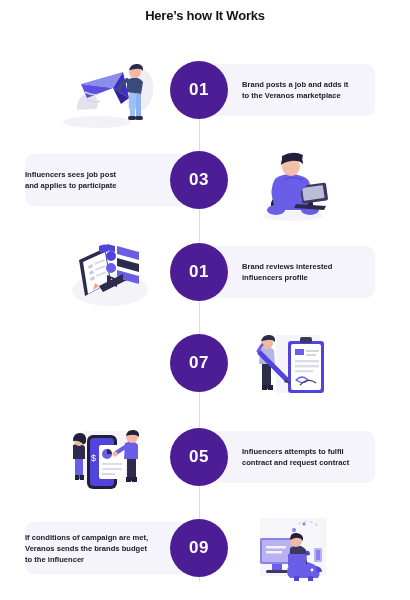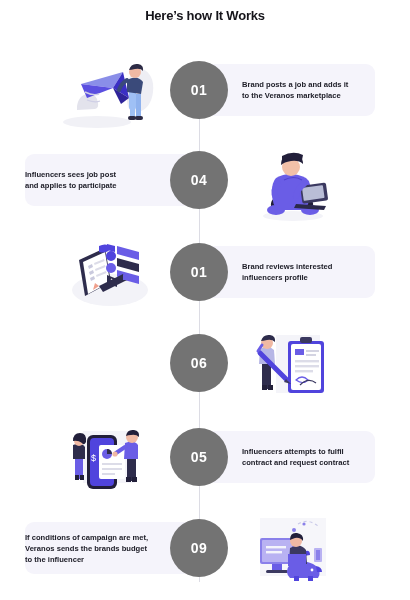--- a/index.html
+++ b/index.html
@@ -55,26 +55,26 @@
   .step-5 { top: 417px; }
   .step-6 { top: 508px; }
 
   .circle {
     position: absolute;
     left: 170px;
     top: 11px;
     width: 58px;
     height: 58px;
     border-radius: 50%;
-    background: #737373;
+    background: #4c1d95;
     color: #ffffff;
     display: flex;
     align-items: center;
     justify-content: center;
-    font-size: 14px;
+    font-size: 17px;
     font-weight: bold;
     letter-spacing: 0.5px;
     z-index: 3;
   }
   .card {
     position: absolute;
     top: 14px;
     height: 52px;
     background: #f5f4fb;
     border-radius: 9px;
@@ -173,21 +173,21 @@
         <path d="M58 64 l30 2 -2 4 -30 -2z" fill="#2b2949"></path>
         <path d="M66 44 q-6 4 -8 12" stroke="#6a5de6" stroke-width="6" fill="none" stroke-linecap="round"></path>
         <path d="M40 44 q-6 6 -2 14" stroke="#6a5de6" stroke-width="6" fill="none" stroke-linecap="round"></path>
       </svg>
     </div>
     <div class="card left">
       <div class="card-text">Influencers sees job post
 and applies to participate</div>
     </div>
     <div class="circle">
-      <span>04</span>
+      <span>03</span>
     </div>
   </div>
 
   <div class="step step-3">
     <div class="illus left">
       <svg viewBox="0 0 110 90">
         <ellipse cx="55" cy="58" rx="38" ry="16" fill="#f3f3f8"></ellipse>
         <path d="M24 28 l26 -12 6 34 -26 14z" fill="#2e2c4c"></path>
         <path d="M28 30 l22 -10 5 30 -22 12z" fill="#ffffff"></path>
         <path d="M44 14 q8 -4 12 2 q-4 6 -12 4z" fill="#5044dd"></path>
@@ -239,21 +239,21 @@
         <rect x="30" y="62" width="5" height="5" fill="#221f3a"></rect>
         <path d="M22 26 q8 -5 14 1 l1 14 -16 0z" fill="#b6b6e6"></path>
         <circle cx="29" cy="20" r="6" fill="#f0b9a4"></circle>
         <path d="M23 18 q2 -7 9 -6 q6 1 5 7 q-3 -3 -8 -2 q-4 1 -6 1z" fill="#2e2c4c"></path>
         <path d="M22 30 l26 26" stroke="#5044dd" stroke-width="5" stroke-linecap="round"></path>
         <path d="M48 56 l5 5 -7 -2z" fill="#3b3960"></path>
         <path d="M20 28 l4 -6" stroke="#6a5de6" stroke-width="3" stroke-linecap="round"></path>
       </svg>
     </div>
     <div class="circle">
-      <span>06</span>
+      <span>07</span>
     </div>
   </div>
 
   <div class="step step-5">
     <div class="illus left">
       <svg viewBox="0 0 110 90">
         <rect x="28" y="14" width="52" height="52" fill="#f4f4f9"></rect>
         <rect x="32" y="18" width="30" height="54" rx="6" fill="#221f3a"></rect>
         <rect x="35" y="21" width="24" height="48" rx="4" fill="#5044dd"></rect>
         <rect x="44" y="28" width="26" height="34" rx="2" fill="#ffffff"></rect>

